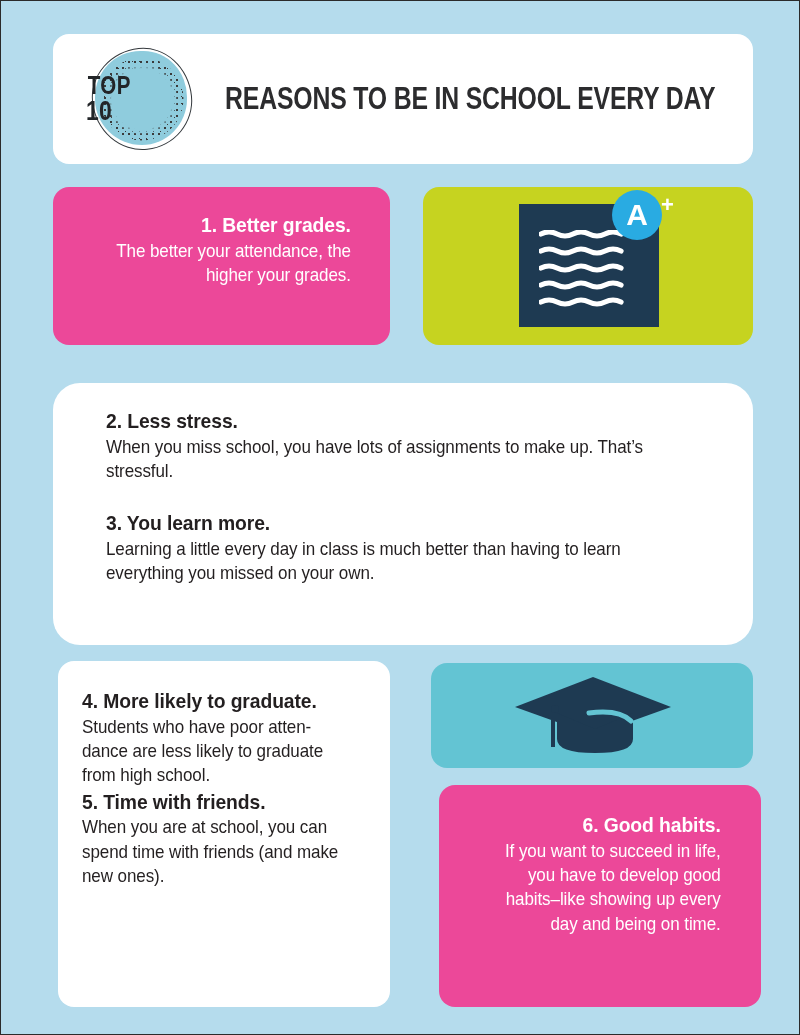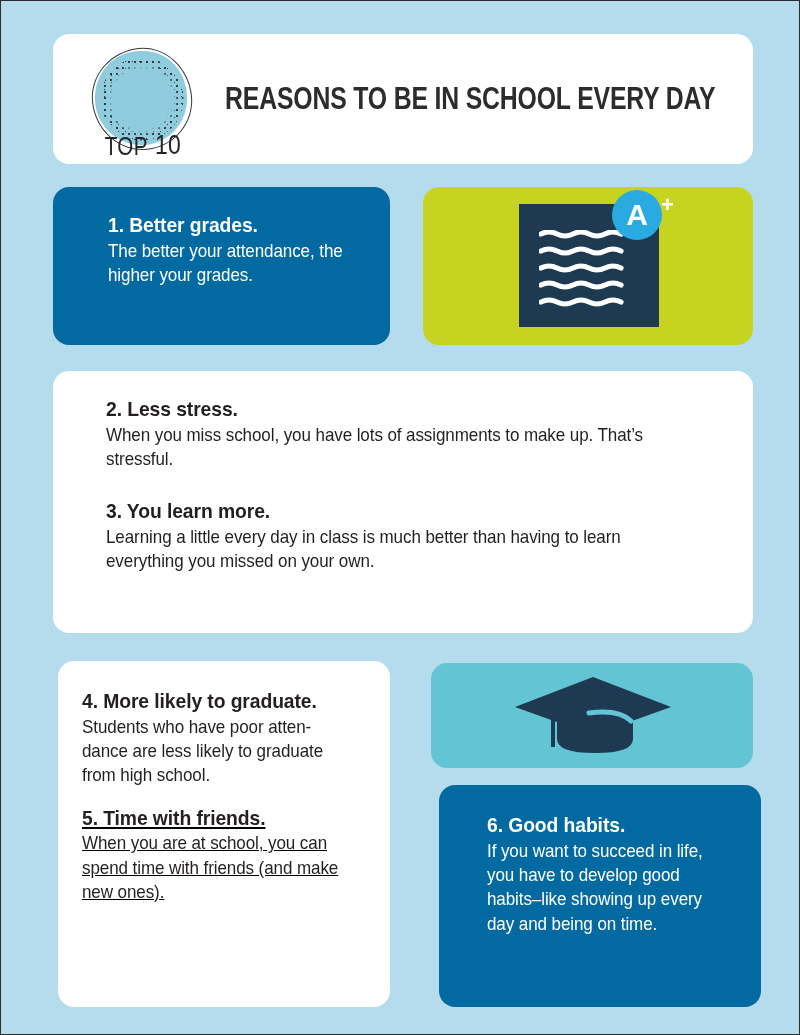--- a/index.html
+++ b/index.html
@@ -25,21 +25,21 @@
     background: #b5dced;
     padding: 0;
   }
 
   
   .card {
     position: absolute;
     border-radius: 16px;
   }
   .card.white { background: #ffffff; }
-  .card.gray  { background: #0369a1; }
+  .card.gray  { background: #ec4899; text-align: right; }
   .card.lime  { background: #c6d320; }
   .card.teal  { background: #63c4d3; }
 
   
   #header-card {
     left: 52px; top: 33px;
     width: 700px; height: 130px;
     display: flex;
     align-items: center;
   }
@@ -76,25 +76,25 @@
     width: 100px; height: 102px;
     border: 1.6px solid #33383c;
     border-radius: 52% 48% 50% 50% / 48% 52% 48% 52%;
     transform: rotate(-6deg);
   }
   #top10-badge .label {
     position: absolute;
     left: 0; top: 0;
     width: 118px; height: 118px;
     display: flex;
-    flex-direction: row;
-    align-items: flex-end;
+    flex-direction: column;
+    align-items: flex-start;
     justify-content: center;
     color: #222528;
-    font-weight: normal;
+    font-weight: bold;
     font-stretch: condensed;
     line-height: 0.92;
     letter-spacing: 0.5px;
   }
   #top10-badge .label .word {
     font-size: 25px;
     transform: scaleX(0.82);
   }
   #top10-badge .label .num {
     font-size: 28px;
@@ -143,42 +143,43 @@
   #card-1 {
     left: 52px; top: 186px;
     width: 337px; height: 158px;
     padding: 26px 18px 0 55px;
   }
   #card-icon-paper {
     left: 422px; top: 186px;
     width: 330px; height: 158px;
   }
   #card-2-3 {
-    left: 52px; top: 370px;
+    left: 52px; top: 382px;
     width: 700px; height: 262px;
     padding: 26px 30px 0 53px;
+    border-radius: 27px;
   }
   #card-4-5 {
     left: 57px; top: 660px;
     width: 332px; height: 346px;
     padding: 28px 22px 0 24px;
   }
   #card-icon-cap {
     left: 430px; top: 662px;
     width: 322px; height: 105px;
   }
   #card-6 {
     left: 430px; top: 784px;
     width: 322px; height: 222px;
     padding: 28px 20px 0 48px;
     margin-left: 8px;
   }
 
   #card-2-3 .entry + .entry { margin-top: 28px; }
-  #card-4-5 .entry + .entry { margin-top: 18px; text-decoration: underline; }
+  #card-4-5 .entry + .entry { margin-top: 2px; }
 
   
   .icon-wrap {
     position: relative;
     width: 100%; height: 100%;
   }
   #paper-sheet {
     position: absolute;
     left: 96px; top: 17px;
     width: 140px; height: 123px;

